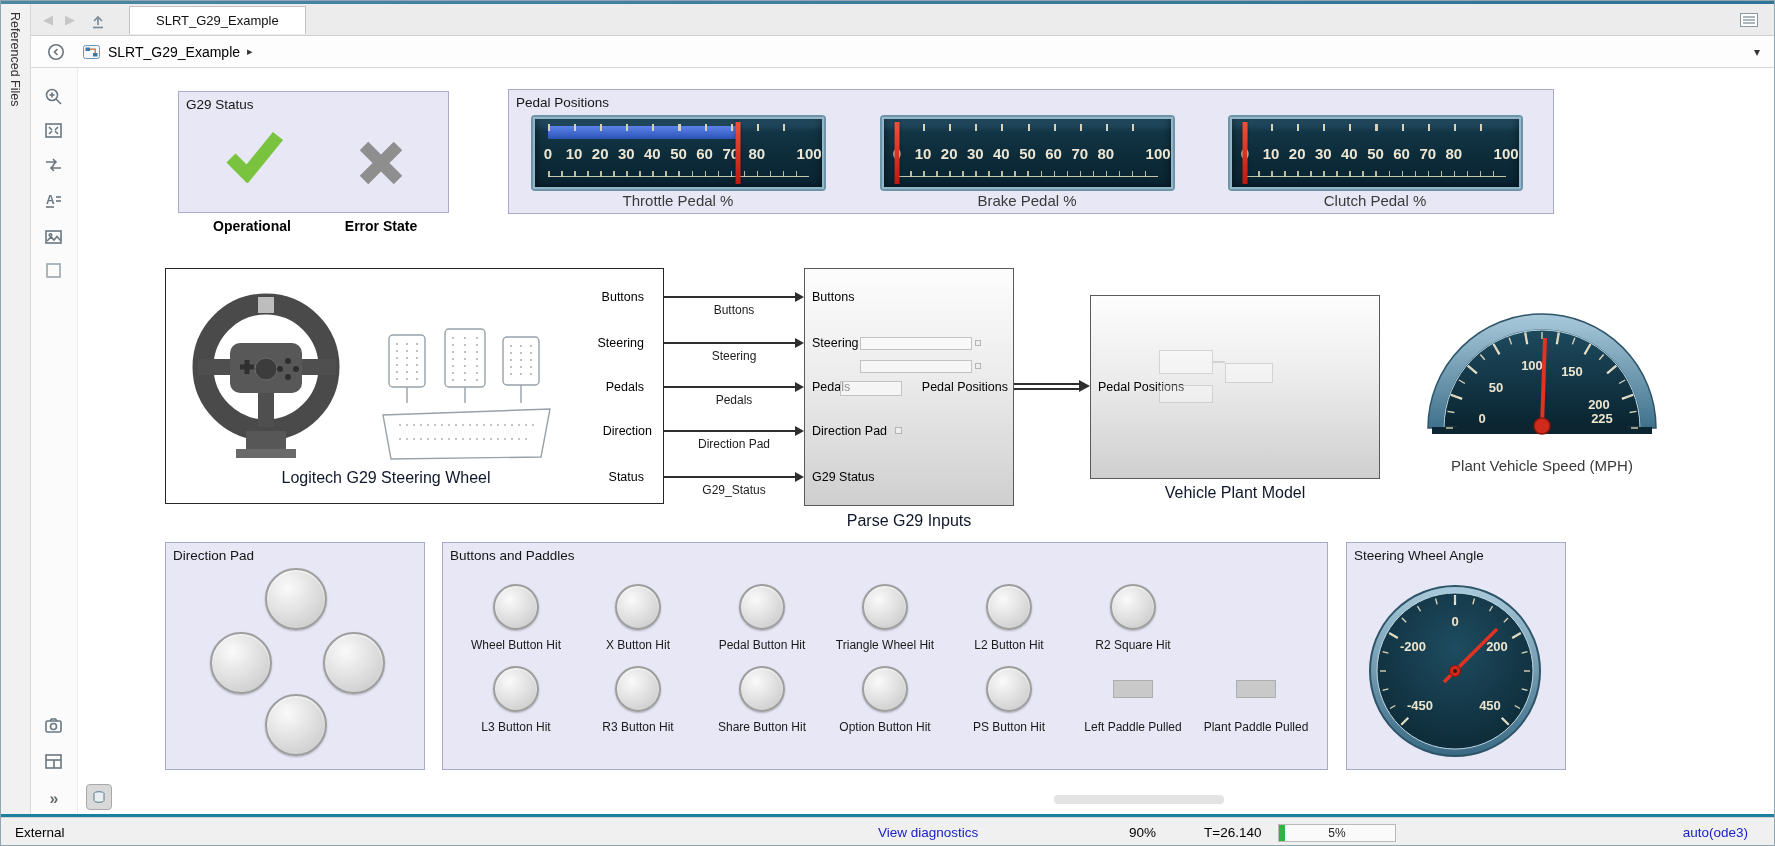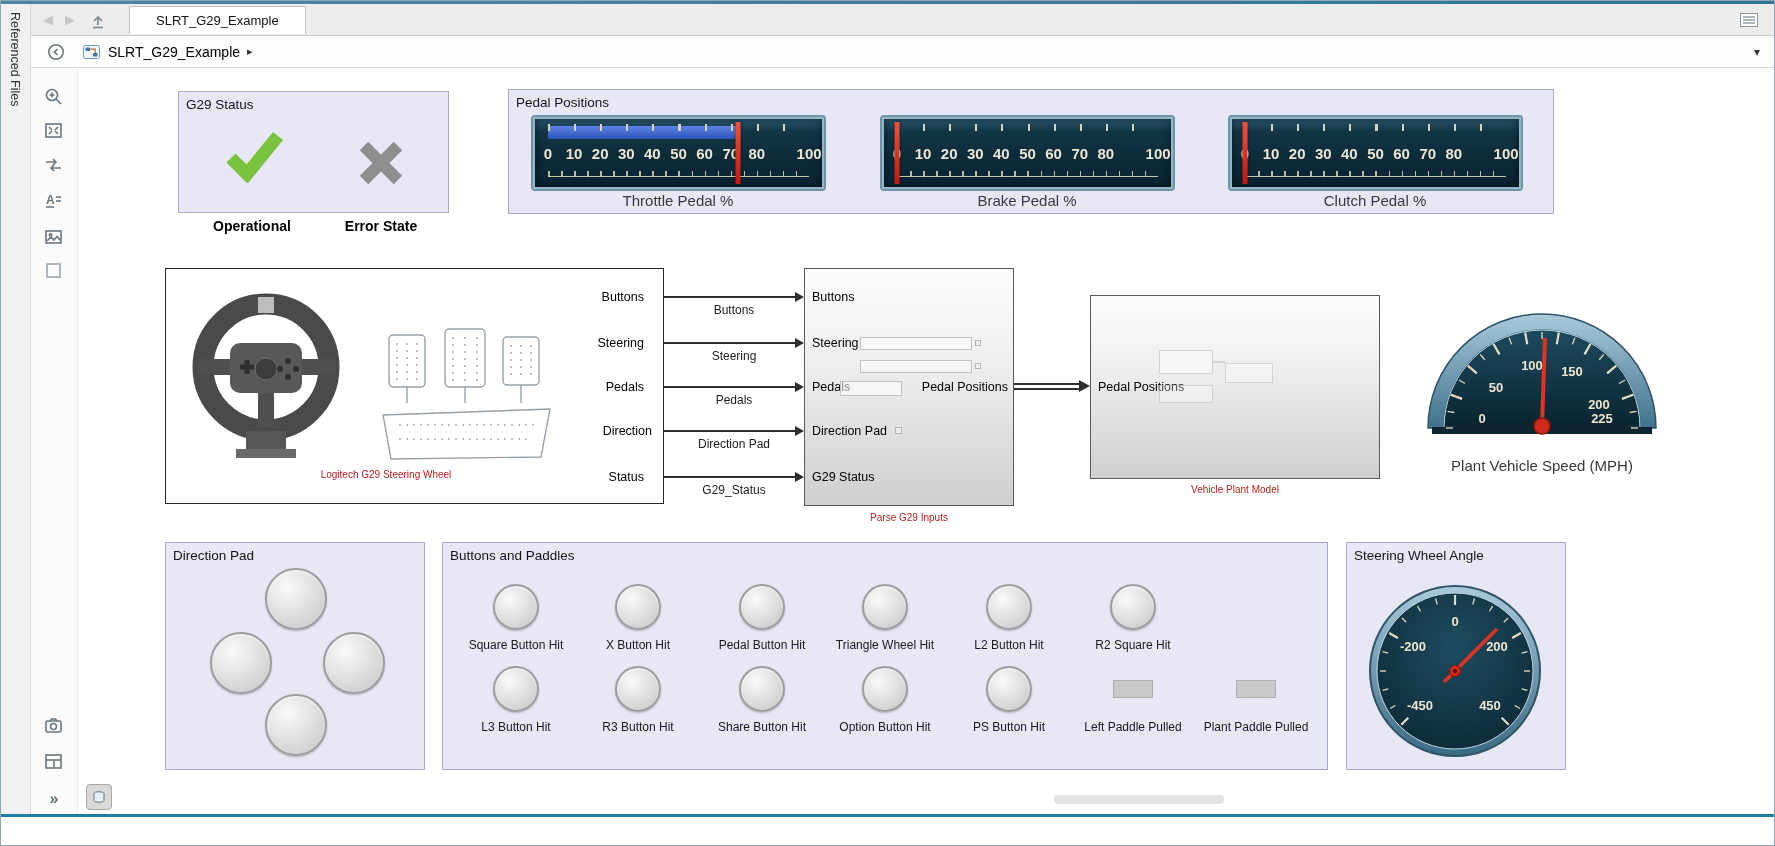--- a/index.html
+++ b/index.html
@@ -27,21 +27,21 @@
   .panel-title{font-size:13.5px;color:#151515;padding:5px 0 0 7px}
   .lin-gauge{position:absolute;width:291px;height:72px;background:linear-gradient(180deg,#2b5a73 0%,#123646 18%,#0c2a38 60%,#0a2432 100%);border:2px solid #93b7c9;box-shadow:0 0 0 2px #6e94a8,inset 0 0 8px rgba(0,0,0,.55);border-radius:2px}
   .lg-bar{position:absolute;left:4.5%;top:7px;height:13px;background:linear-gradient(#5b82e8,#2c55b8);border-radius:1px}
   .lg-ticks{position:absolute;left:4.5%;right:4.5%;top:5px;height:7px;background:repeating-linear-gradient(90deg,#d8d2b8 0 2px,transparent 2px 10%)}
   .lg-base{position:absolute;left:4.5%;right:4.5%;bottom:10px;height:6px;border-bottom:1px solid rgba(220,214,184,.9);background:repeating-linear-gradient(90deg,rgba(220,214,184,.85) 0 1.5px,transparent 1.5px 5%)}
   .lg-num{position:absolute;top:26px;transform:translateX(-50%);font-size:15px;font-weight:700;color:#ece6d2}
   .lg-needle{position:absolute;top:3px;bottom:3px;width:5px;transform:translateX(-50%);background:linear-gradient(#f05038,#c01810);box-shadow:0 0 3px rgba(0,0,0,.5)}
   .gauge-label{position:absolute;transform:translateX(-50%);font-size:15px;color:#3a3a3a;white-space:nowrap}
   .block-white{position:absolute;background:#fff;border:1.5px solid #262626}
   .block-gray{position:absolute;background:linear-gradient(180deg,#fdfdfd 0%,#ececec 45%,#cfcfcf 100%);border:1.5px solid #5a5a5a}
-  .block-label{position:absolute;transform:translateX(-50%);font-size:10px;color:#b91c1c;white-space:nowrap}
+  .block-label{position:absolute;transform:translateX(-50%);font-size:16px;color:#0f172a;white-space:nowrap}
   .port-label{position:absolute;font-size:12.5px;color:#000;white-space:nowrap}
   .port-right{text-align:right}
   .wire{position:absolute;height:2px;background:#2e2e2e}
   .wire-arrow{position:absolute;width:0;height:0;border-top:5px solid transparent;border-bottom:5px solid transparent;border-left:9px solid #2e2e2e}
   .wire-label{position:absolute;transform:translateX(-50%);font-size:12px;color:#1c1c1c;white-space:nowrap}
   .preview{position:absolute;border:1px solid #c2c2c2;background:rgba(255,255,255,.55)}
   .pv-sq{position:absolute;border:1px solid #b5b5b5;background:#eee}
   .dp-circle{position:absolute;width:62px;height:62px;border-radius:50%;background:radial-gradient(circle at 35% 30%,#fafafa 0%,#e2e2e2 45%,#c4c4c4 100%);border:2px solid #9e9e9e;box-shadow:inset 0 1px 2px rgba(255,255,255,.8),0 1px 2px rgba(0,0,0,.25)}
   .lamp{position:absolute;width:46px;height:46px;border-radius:50%;background:radial-gradient(circle at 35% 32%,#fafafa 0%,#e2e2e2 45%,#c4c4c4 100%);border:2px solid #9e9e9e;box-shadow:inset 0 1px 2px rgba(255,255,255,.8),0 1px 2px rgba(0,0,0,.25)}
   .lamp-label{position:absolute;transform:translateX(-50%);font-size:12px;color:#1a1a1a;white-space:nowrap}
@@ -425,21 +425,21 @@
 
     <div class="panel" style="left:364px;top:474px;width:886px;height:228px">
       <div class="panel-title">Buttons and Paddles</div>
     </div>
     <div class="lamp" style="left:415px;top:516px"></div>
     <div class="lamp" style="left:537px;top:516px"></div>
     <div class="lamp" style="left:661px;top:516px"></div>
     <div class="lamp" style="left:784px;top:516px"></div>
     <div class="lamp" style="left:908px;top:516px"></div>
     <div class="lamp" style="left:1032px;top:516px"></div>
-    <div class="lamp-label" style="left:438px;top:570px">Square Button Hit</div>
+    <div class="lamp-label" style="left:438px;top:570px">Wheel Button Hit</div>
     <div class="lamp-label" style="left:560px;top:570px">X Button Hit</div>
     <div class="lamp-label" style="left:684px;top:570px">Pedal Button Hit</div>
     <div class="lamp-label" style="left:807px;top:570px">Triangle Wheel Hit</div>
     <div class="lamp-label" style="left:931px;top:570px">L2 Button Hit</div>
     <div class="lamp-label" style="left:1055px;top:570px">R2 Square Hit</div>
     <div class="lamp" style="left:415px;top:598px"></div>
     <div class="lamp" style="left:537px;top:598px"></div>
     <div class="lamp" style="left:661px;top:598px"></div>
     <div class="lamp" style="left:784px;top:598px"></div>
     <div class="lamp" style="left:908px;top:598px"></div>
@@ -513,13 +513,25 @@
             <ellipse cx="7" cy="3.5" rx="5" ry="1.8"></ellipse>
             <path d="M2,3.5 v7 a5,1.8 0 0 0 10,0 v-7"></path>
           </g>
         </svg>
     </div>
     <div class="hthumb" style="left:976px;top:727px;width:170px;height:9px"></div>
   </div>
 
   <div class="bottom-accent"></div>
 
+  <div class="status-bar">
+    <span class="sb-item" style="left:14px">External</span>
+    <span class="sb-item sb-link" style="left:877px">View diagnostics</span>
+    <span class="sb-item" style="left:1128px">90%</span>
+    <span class="sb-item" style="left:1203px">T=26.140</span>
+    <span class="progress">
+      <span class="progress-fill" style="width:5%"></span>
+      <span class="progress-text">5%</span>
+    </span>
+    <span class="sb-item sb-link" style="right:26px">auto(ode3)</span>
+
+  </div>
 </div>
 
 </body></html>

